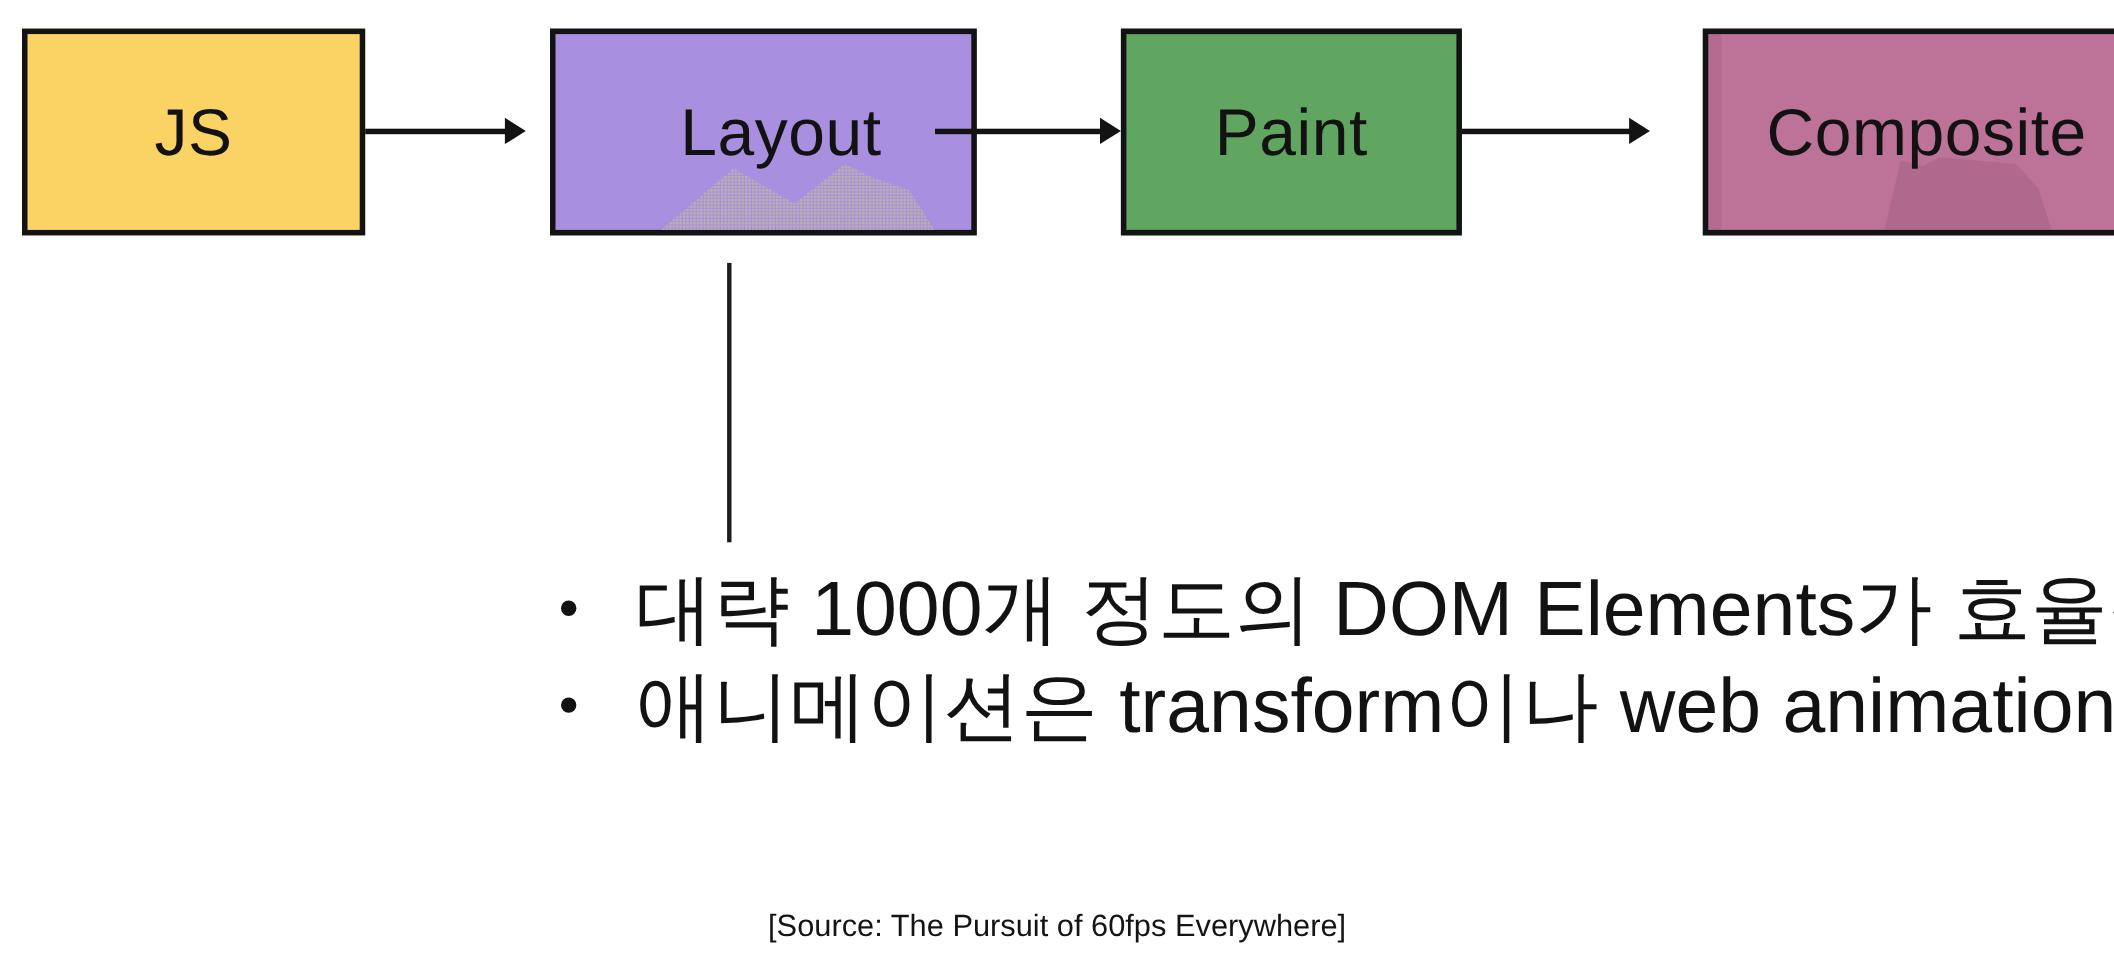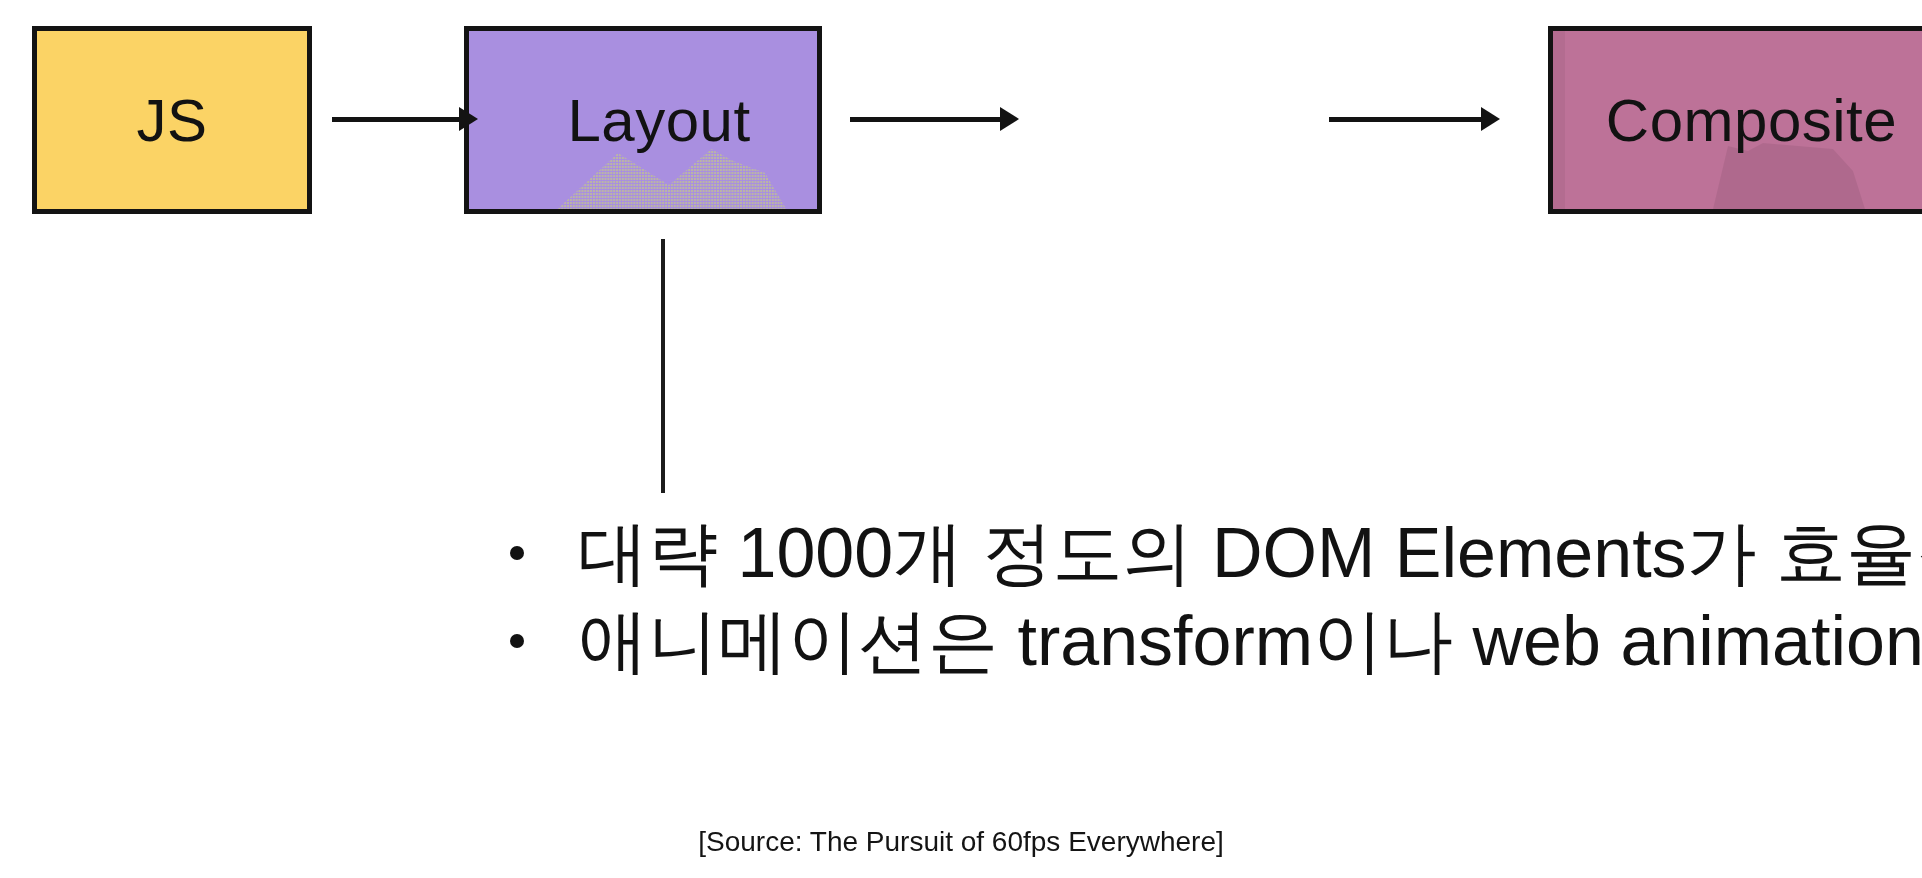--- a/index.html
+++ b/index.html
@@ -24,22 +24,22 @@
     height: 188px;
     border: 5px solid #131313;
     box-sizing: border-box;
     display: flex;
     align-items: center;
     justify-content: center;
     font-size: 60px;
     color: #121212;
     letter-spacing: 0.5px;
   }
-  .node-js        { left: 20px;   width: 280px; margin-left: 12px; }
-  .node-layout    { left: 464px;  width: 358px; padding-left: 32px; }
+  .node-js        { left: 20px;   width: 312px; }
+  .node-layout    { left: 500px;  width: 388px; padding-left: 32px; }
   .node-paint     { left: 1019px; width: 310px; }
   .node-composite { left: 1548px; width: 407px; }
   .node .artifact {
     position: absolute;
     left: 0; top: 0;
     width: 100%; height: 100%;
     pointer-events: none;
   }
   .node-label { position: relative; z-index: 2; }
 
@@ -128,20 +128,23 @@
       <defs>
         <pattern id="dither" width="3" height="3" patternUnits="userSpaceOnUse">
           <rect x="0" y="0" width="2" height="2" fill="#bcb8a1"></rect>
         </pattern>
       </defs>
       <polygon points="92,178 155,122 208,154 252,118 275,130 308,142 330,178" fill="url(#dither)" opacity="0.95"></polygon>
     </svg>
     <span class="node-label">Layout</span>
   </div>
 
+  <div class="node node-paint" style="background-color: rgb(96, 165, 96);">
+    <span class="node-label">Paint</span>
+  </div>
 
   <div class="node node-composite" style="background-color: rgb(189, 114, 152);">
     <svg class="artifact" viewBox="0 0 397 178" width="100%" height="100%" preserveAspectRatio="none">
       <polygon points="160,178 175,115 195,120 210,112 280,118 300,140 312,178" fill="#000000" opacity="0.07"></polygon>
       <rect x="0" y="0" width="12" height="178" fill="#000000" opacity="0.05"></rect>
     </svg>
     <span class="node-label">Composite</span>
   </div>
 
   <div class="arrow arrow1">

